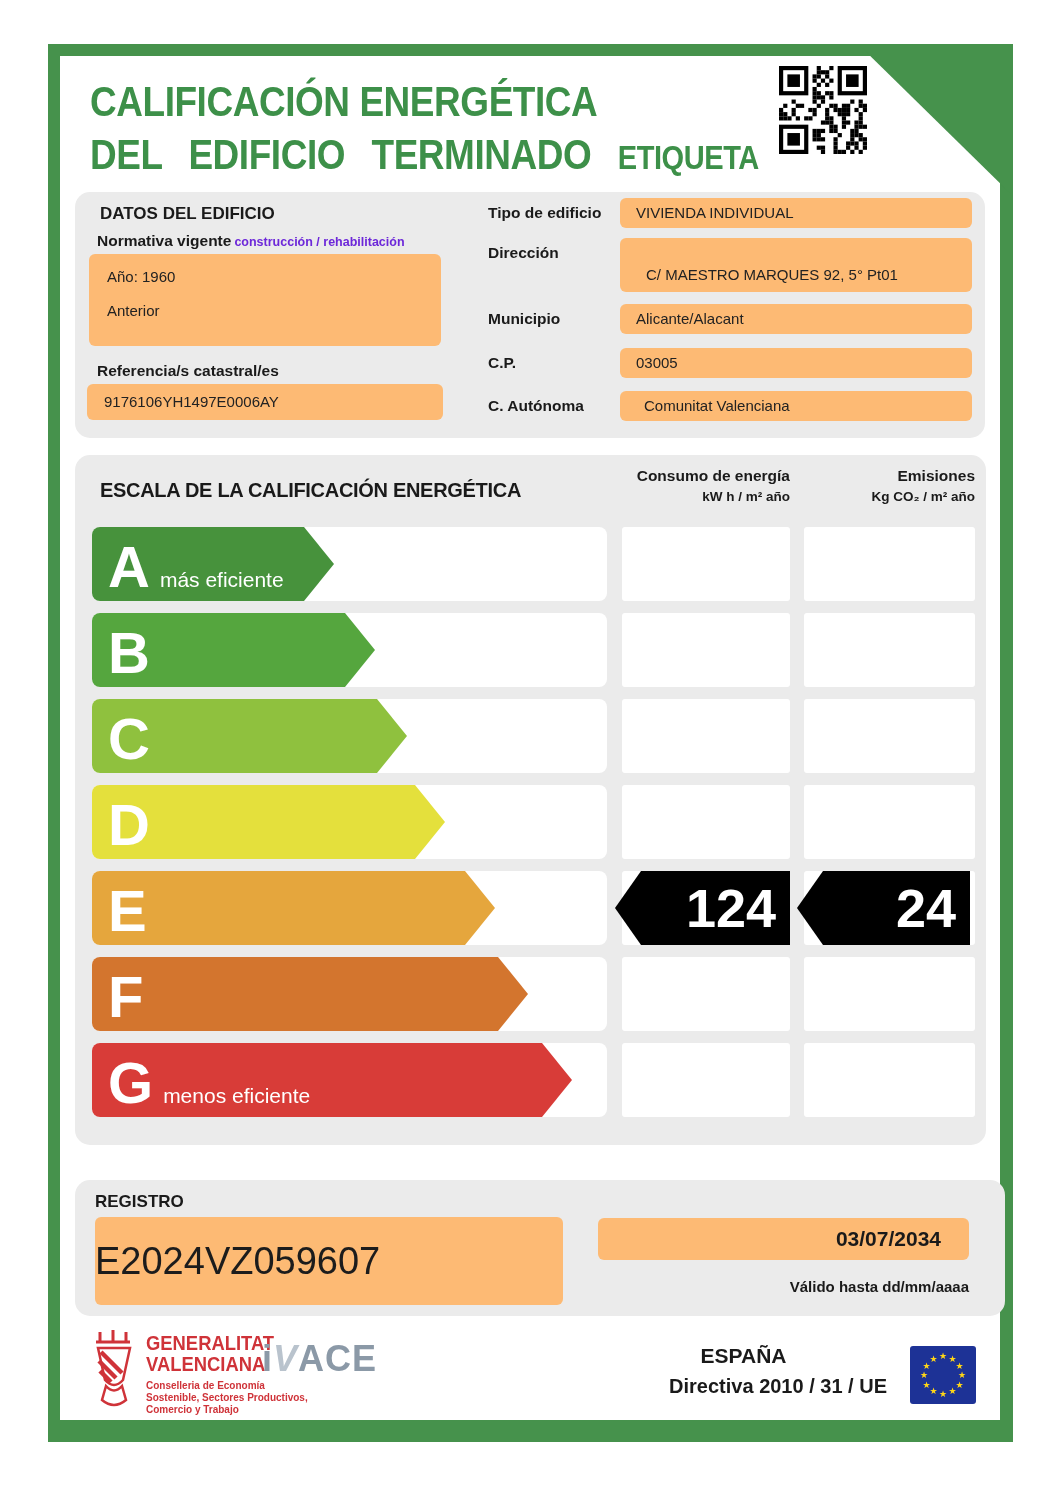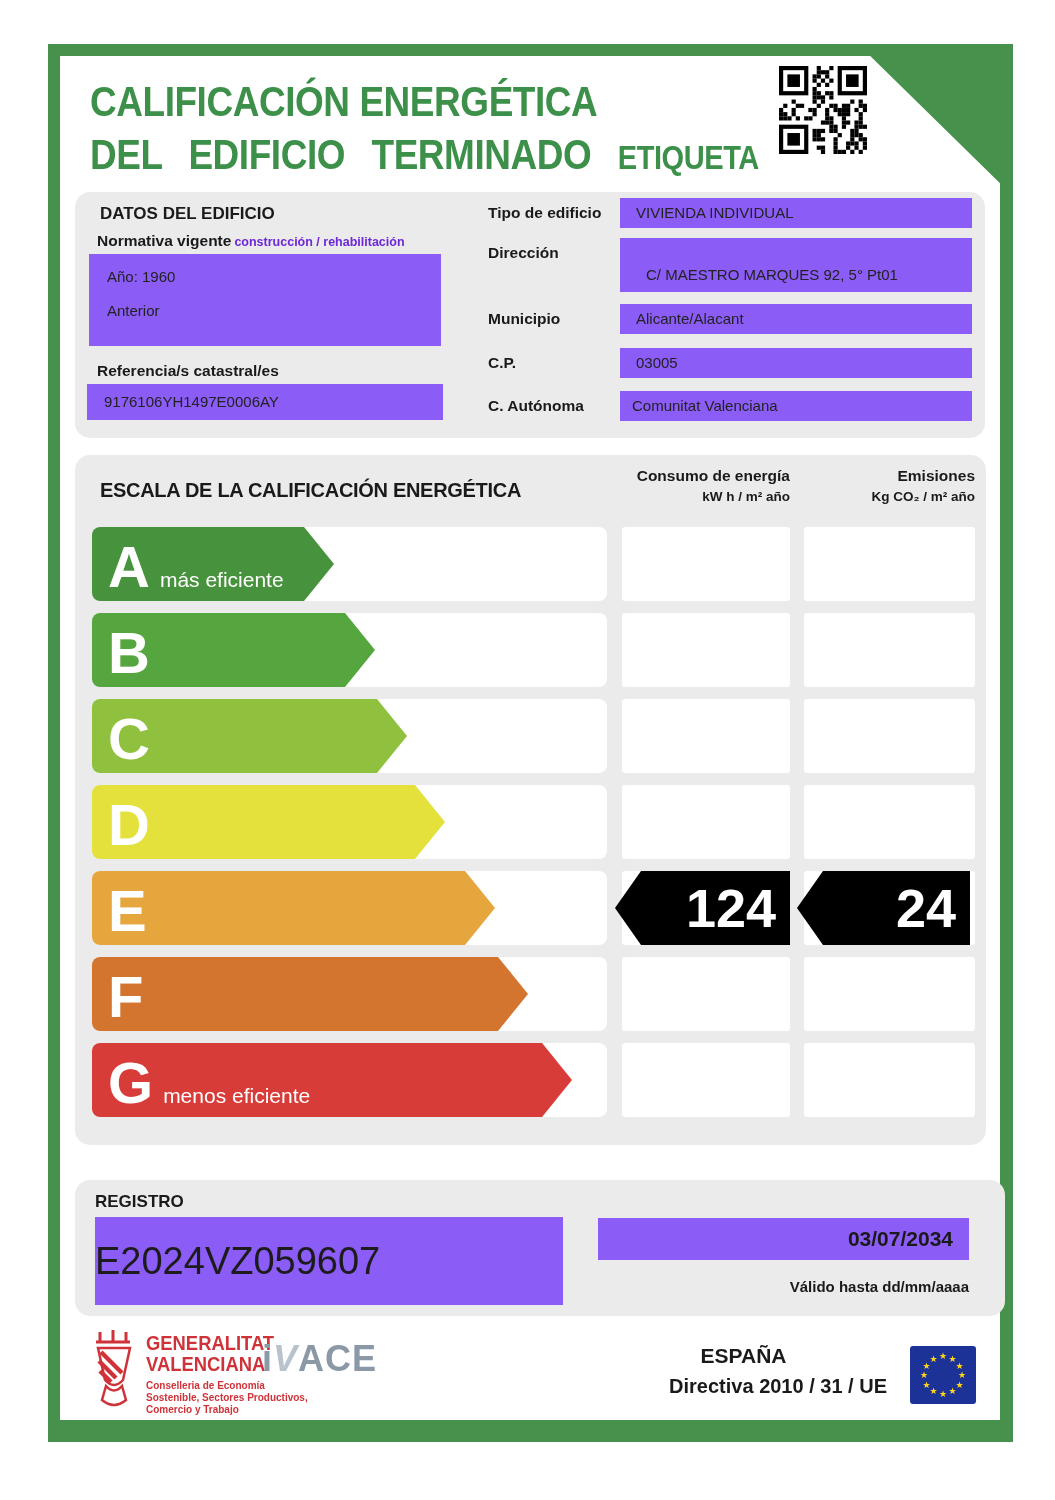--- a/index.html
+++ b/index.html
@@ -14,21 +14,21 @@
   .corner-tri{background:#46924c;clip-path:polygon(0 0,100% 0,100% 100%)}
 
   
   .title-wrap{left:90px;top:78px;transform:scaleX(.88);transform-origin:left top;white-space:nowrap}
   .title-l1{font-size:42px;font-weight:700;letter-spacing:-.5px}
   .title-l2{font-size:42px;font-weight:700;letter-spacing:-.5px;word-spacing:.45em;display:flex;align-items:baseline;margin-top:5px}
   .badge{font-size:33px;font-weight:700;margin-left:30px;word-spacing:normal}
 
   
   .panel{background:#ebebeb;border-radius:15px}
-  .wbox{background:#8b5cf6;border-radius:0;position:absolute}
+  .wbox{background:#fdba74;border-radius:6px;position:absolute}
 
   
   .sec-title{font-size:17px;font-weight:700}
   .lbl{font-size:15.5px;font-weight:700}
   .sublbl{font-size:12.5px;font-weight:700;color:#6d28d9;margin-left:3px}
   .val{font-size:15px;font-weight:400;color:#222}
 
   
   .scale-title{font-size:20px;font-weight:700;letter-spacing:-.3px}
   .colhead{font-size:15.5px;font-weight:700;text-align:right;line-height:21px}
@@ -45,21 +45,21 @@
   .bar-note{font-size:21px;font-weight:400;margin-left:10px;line-height:1.3}
   .result-arrow{position:absolute;top:0;height:74px;background:#000;
        clip-path:polygon(26px 0,100% 0,100% 100%,26px 100%,0 50%);
        color:#fff;font-size:54px;font-weight:700;line-height:74px;text-align:right;
        padding-right:14px;box-sizing:border-box}
   .ra1{left:540px;width:175px}
   .ra2{left:722px;width:173px}
 
   
   .reg-number{font-size:38px;font-weight:400;color:#1c1c1c;text-align:left;line-height:88px}
-  .reg-date{font-size:21px;font-weight:700;text-align:right;line-height:42px;padding-right:16px}
+  .reg-date{font-size:21px;font-weight:700;text-align:right;line-height:42px;padding-right:28px}
   .reg-caption{font-size:15px;font-weight:700;text-align:right}
 
   
   .gva-name{font-size:20px;font-weight:700;color:#cf3339;line-height:21px;transform:scaleX(.92);transform-origin:left top;white-space:nowrap}
   .gva-sub{font-size:10px;font-weight:700;color:#cf3339;line-height:12px;margin-top:5px;white-space:nowrap}
   .ivace{font-size:36px;font-weight:700;color:#8b99a7;letter-spacing:1px}
   .ivace .iv{color:#b9c3cd;font-style:italic}
   .esp{font-size:21px;font-weight:700;text-align:center}
   .dir{font-size:20px;font-weight:700;text-align:right;margin-top:7px;white-space:nowrap}
 </style>
@@ -226,21 +226,21 @@
   <div class="abs lbl" style="left:413px;top:12px">Tipo de edificio</div>
   <div class="abs lbl" style="left:413px;top:52px">Dirección</div>
   <div class="abs lbl" style="left:413px;top:118px">Municipio</div>
   <div class="abs lbl" style="left:413px;top:162px">C.P.</div>
   <div class="abs lbl" style="left:413px;top:205px">C. Autónoma</div>
 
   <div class="wbox val" style="left:545px;top:6px;width:352px;height:30px;line-height:30px;padding-left:16px;box-sizing:border-box">VIVIENDA INDIVIDUAL</div>
   <div class="wbox val" style="left:545px;top:46px;width:352px;height:54px;line-height:30px;padding:22px 0 0 26px;box-sizing:border-box">C/ MAESTRO MARQUES 92, 5° Pt01</div>
   <div class="wbox val" style="left:545px;top:112px;width:352px;height:30px;line-height:30px;padding-left:16px;box-sizing:border-box">Alicante/Alacant</div>
   <div class="wbox val" style="left:545px;top:156px;width:352px;height:30px;line-height:30px;padding-left:16px;box-sizing:border-box">03005</div>
-  <div class="wbox val" style="left:545px;top:199px;width:352px;height:30px;line-height:30px;padding-left:12px;box-sizing:border-box">Comunitat Valenciana</div>
+  <div class="wbox val" style="left:545px;top:199px;width:352px;height:30px;line-height:30px;padding-left:24px;box-sizing:border-box">Comunitat Valenciana</div>
 </div>
 
 <div class="abs panel" style="left: 75px; top: 455px; width: 911px; height: 690px; background: rgb(235, 235, 235);">
   <div class="abs scale-title" style="left:25px;top:24px">ESCALA DE LA CALIFICACIÓN ENERGÉTICA</div>
 
   <div class="abs colhead" style="left:547px;top:10px;width:168px">
     <div>Consumo de energía</div>
     <div class="sub">kW h / m² año</div>
   </div>
   <div class="abs colhead" style="left:729px;top:10px;width:171px">

